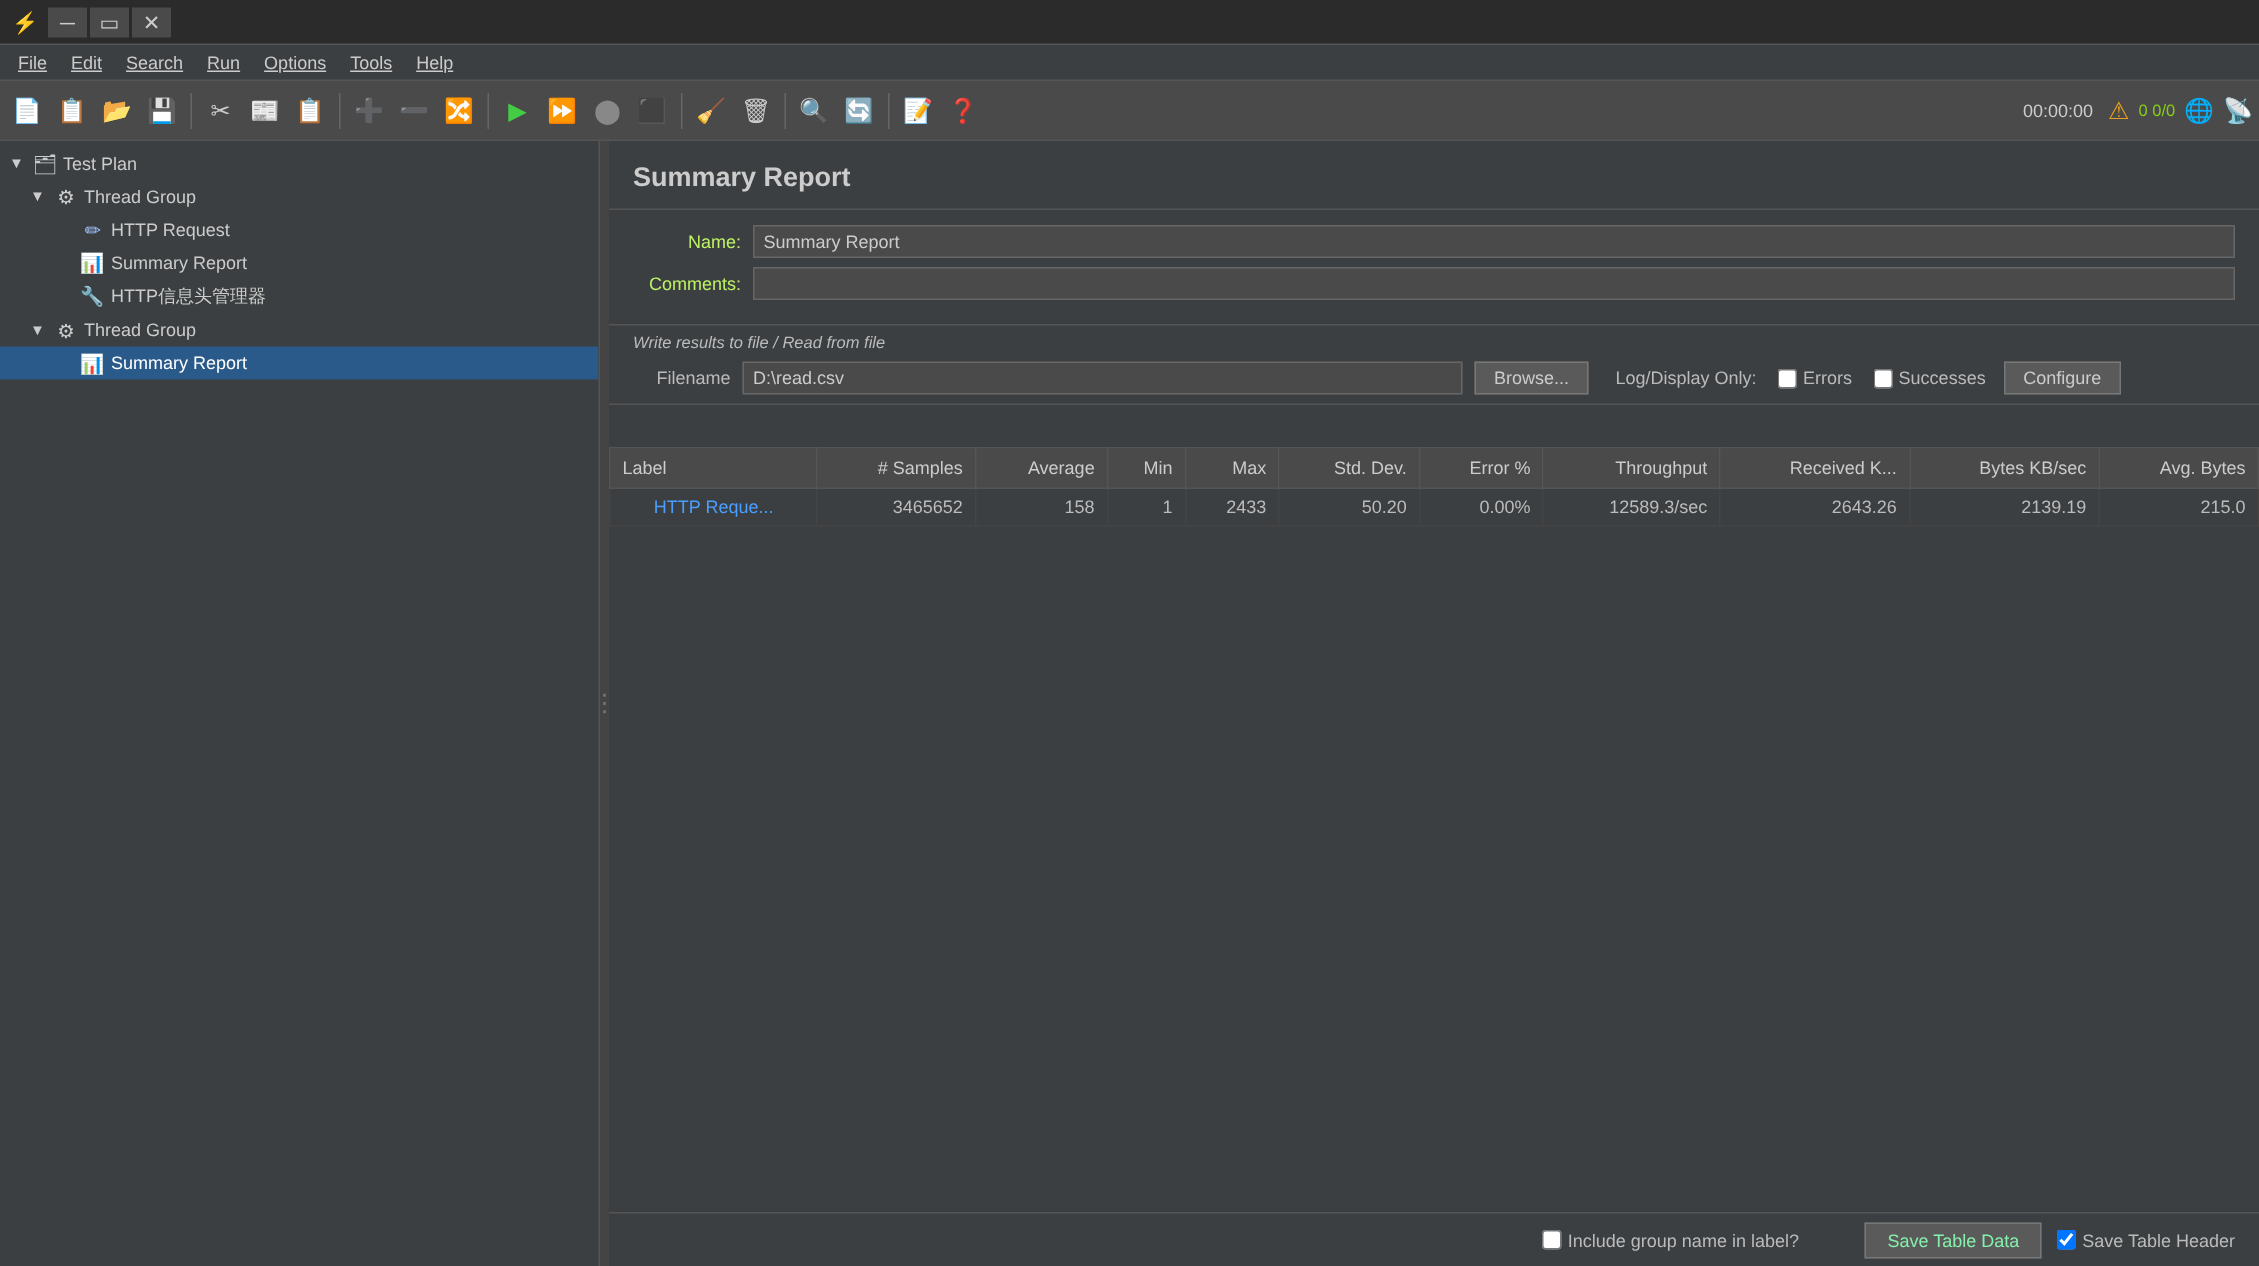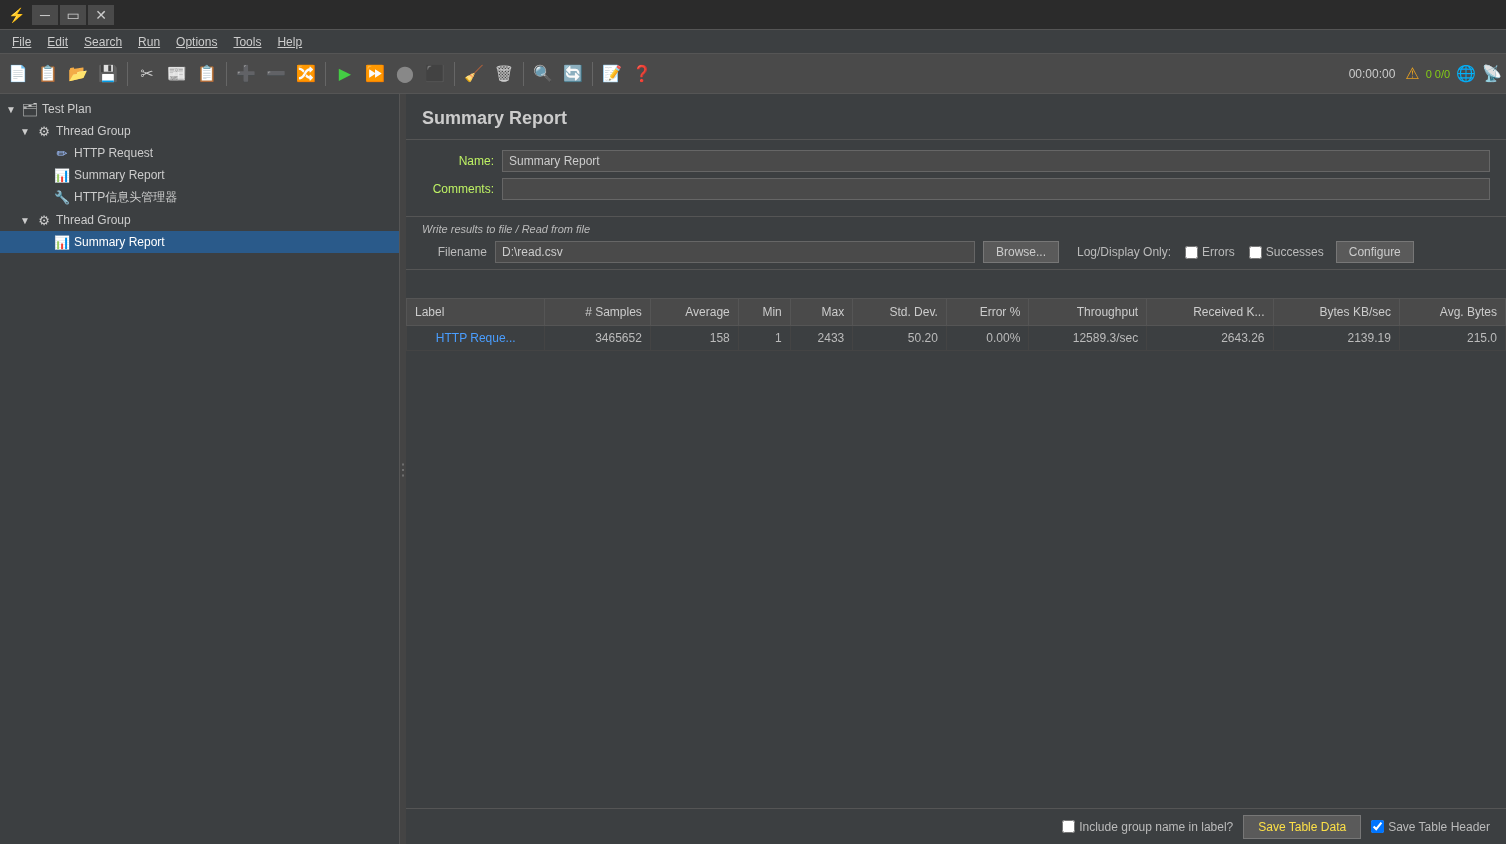--- a/index.html
+++ b/index.html
@@ -357,23 +357,24 @@
     }
     .bottom-checkbox input[type=checkbox] {
       width: 13px;
       height: 13px;
     }
     .bottom-btn {
       height: 24px;
       padding: 0 14px;
       background: #5a5a5a;
       border: 1px solid #777;
-      color: #fde047;
-      font-size: 12px;
-      cursor: pointer;
+      color: #86efac;
+      font-size: 12px;
+      cursor: pointer;
+      margin-left: 34px;
     }
 
     
     ::-webkit-scrollbar { width: 8px; height: 8px; }
     ::-webkit-scrollbar-track { background: #3c3f41; }
     ::-webkit-scrollbar-thumb { background: #666; border-radius: 2px; }
 
     
     .timer-display {
       font-size: 12px;

